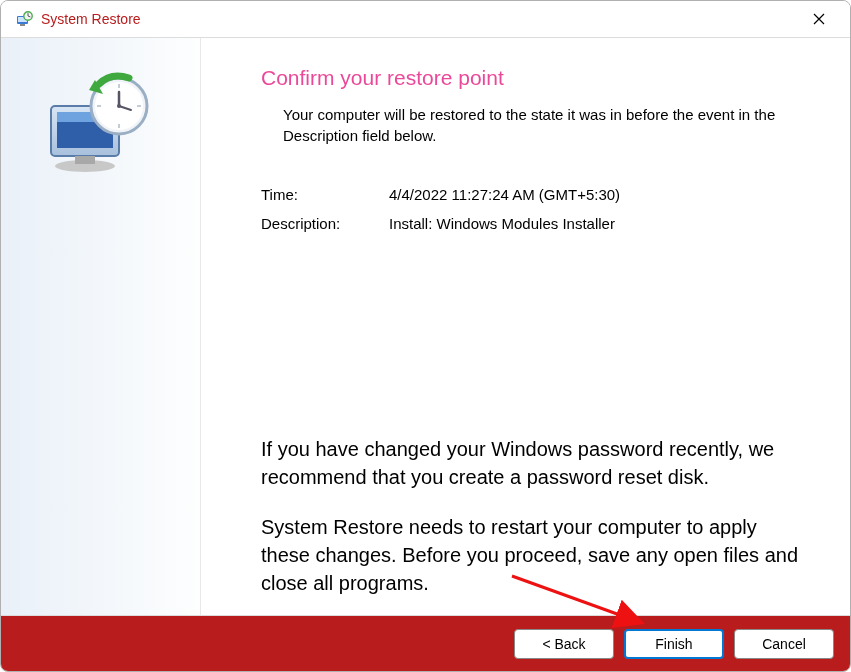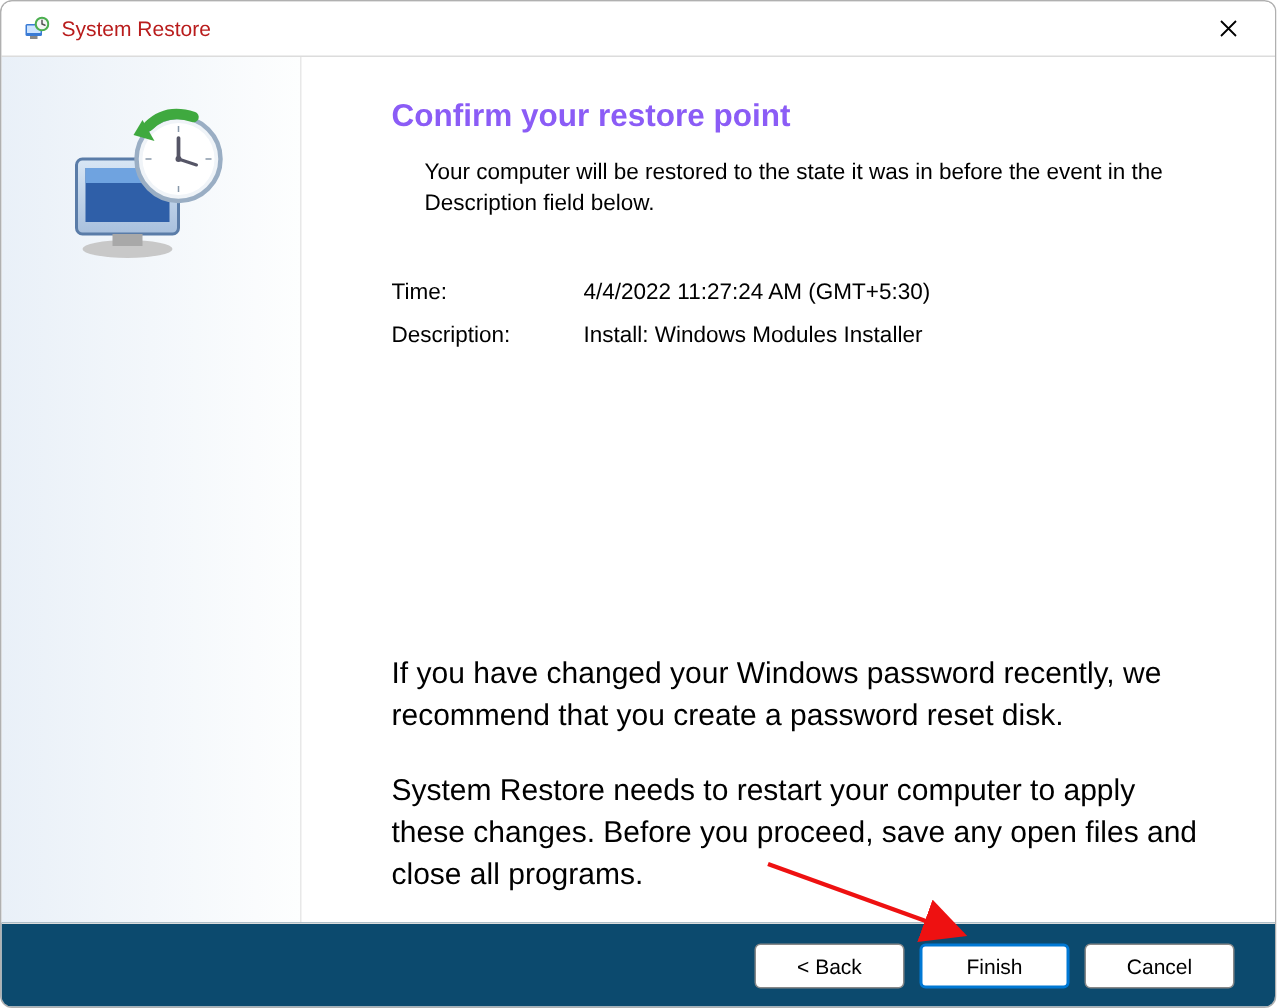--- a/index.html
+++ b/index.html
@@ -62,22 +62,22 @@
       align-items: flex-start;
     }
 
     .content {
       flex: 1;
       padding: 28px 40px 20px 60px;
       position: relative;
     }
     .content h1 {
       font-size: 21px;
-      font-weight: 700;
-      color: #8b5cf6;
+      font-weight: 400;
+      color: #ec4899;
       margin-bottom: 14px;
     }
     .content .subtitle {
       font-size: 15px;
       color: #000;
       margin-left: 22px;
       margin-bottom: 40px;
       line-height: 1.4;
       max-width: 500px;
     }
@@ -118,25 +118,25 @@
     .lower-text p {
       font-size: 20px;
       line-height: 1.4;
       margin-bottom: 22px;
     }
     .lower-text p:last-child { margin-bottom: 0; }
 
     .footer {
       border-top: 1px solid #dcdcdc;
       height: 56px;
-      background: #0c4a6e;
+      background: #b91c1c;
       display: flex;
       align-items: center;
       justify-content: flex-end;
-      padding-right: 27px;
+      padding-right: 16px;
       gap: 10px;
     }
     .footer button {
       min-width: 100px;
       height: 30px;
       background: #fff;
       border: 1px solid #888;
       border-radius: 4px;
       font-family: inherit;
       font-size: 14px;

